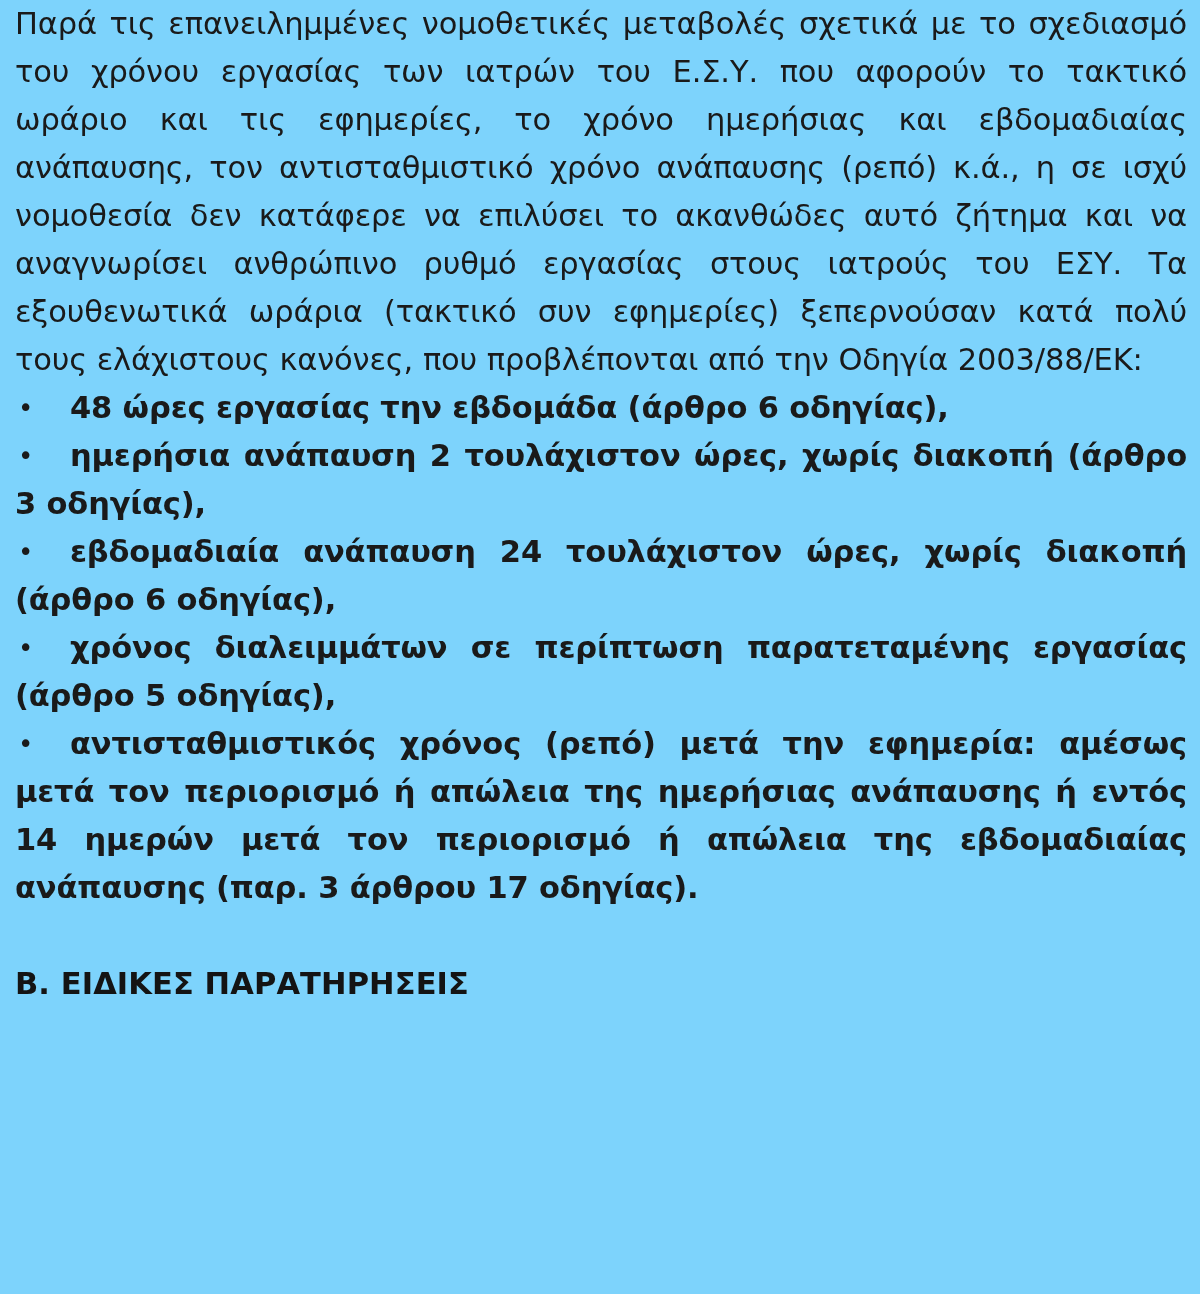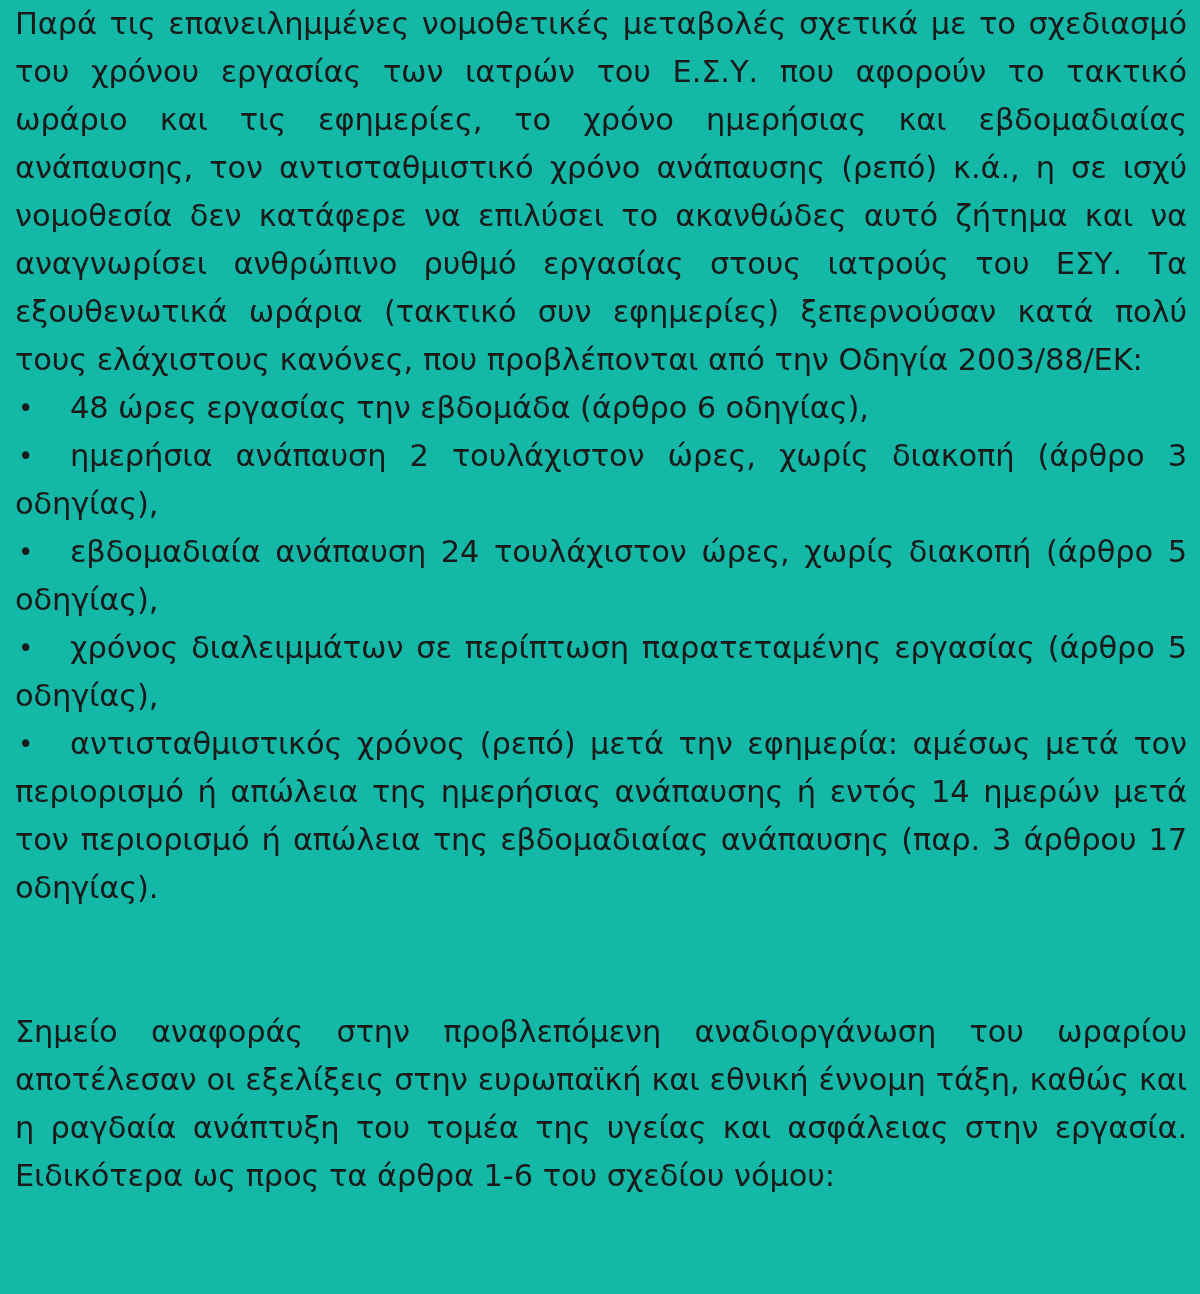--- a/index.html
+++ b/index.html
@@ -14,21 +14,21 @@
     overflow: hidden;
     font-family: "DejaVu Sans", "Liberation Sans", sans-serif;
     color: #1a1a1a;
     -webkit-font-smoothing: antialiased;
   }
 
   .page {
     position: relative;
     width: 1200px;
     height: 1294px;
-    background: #14b8a6;
+    background: #7dd3fc;
     box-sizing: border-box;
     padding: 0;
   }
 
   .doc-body {
     position: absolute;
     left: 15px;
     top: 0px;
     width: 1172px;
   }
@@ -81,20 +81,21 @@
   }
   .bullet-item .bullet-text {
     display: block;
     text-indent: 55px;
     text-align: justify;
     text-justify: inter-word;
   }
   
   .bullet-item .bullet-text.last-left {
     text-align-last: left;
+    font-weight: bold;
   }
 
   
   .section-heading {
     margin: 0;
     font-size: 30.5px;
     line-height: 48px;
     font-weight: 700;
     letter-spacing: 0.1px;
     color: #141414;
@@ -118,36 +119,36 @@
         <span class="bullet-text last-left">48 ώρες εργασίας την εβδομάδα (άρθρο 6 οδηγίας),</span>
       </li>
 
       <li class="bullet-item">
         <span class="bullet-glyph">•</span>
         <span class="bullet-text last-left">ημερήσια ανάπαυση 2 τουλάχιστον ώρες, χωρίς διακοπή (άρθρο 3 οδηγίας),</span>
       </li>
 
       <li class="bullet-item">
         <span class="bullet-glyph">•</span>
-        <span class="bullet-text last-left">εβδομαδιαία ανάπαυση 24 τουλάχιστον ώρες, χωρίς διακοπή (άρθρο 5 οδηγίας),</span>
+        <span class="bullet-text last-left">εβδομαδιαία ανάπαυση 24 τουλάχιστον ώρες, χωρίς διακοπή (άρθρο 6 οδηγίας),</span>
       </li>
 
       <li class="bullet-item">
         <span class="bullet-glyph">•</span>
         <span class="bullet-text last-left">χρόνος διαλειμμάτων σε περίπτωση παρατεταμένης εργασίας (άρθρο 5 οδηγίας),</span>
       </li>
 
       <li class="bullet-item">
         <span class="bullet-glyph">•</span>
         <span class="bullet-text last-left">αντισταθμιστικός χρόνος (ρεπό) μετά την εφημερία: αμέσως μετά τον περιορισμό ή απώλεια της ημερήσιας ανάπαυσης ή εντός 14 ημερών  μετά τον περιορισμό ή απώλεια της εβδομαδιαίας ανάπαυσης (παρ. 3 άρθρου 17 οδηγίας).</span>
       </li>
 
     </ul>
 
     <div class="spacer-line"></div>
 
+    <h2 class="section-heading">Β. ΕΙΔΙΚΕΣ ΠΑΡΑΤΗΡΗΣΕΙΣ</h2>
 
     <div class="spacer-line"></div>
 
-    <p class="para justify-all">Σημείο αναφοράς στην προβλεπόμενη αναδιοργάνωση του ωραρίου αποτέλεσαν οι εξελίξεις στην ευρωπαϊκή και εθνική έννομη τάξη, καθώς και η ραγδαία ανάπτυξη του τομέα της υγείας και ασφάλειας στην εργασία. Ειδικότερα ως προς τα άρθρα 1-6 του σχεδίου νόμου:</p>
 
   </div>
 </div>
 
 </body></html>

